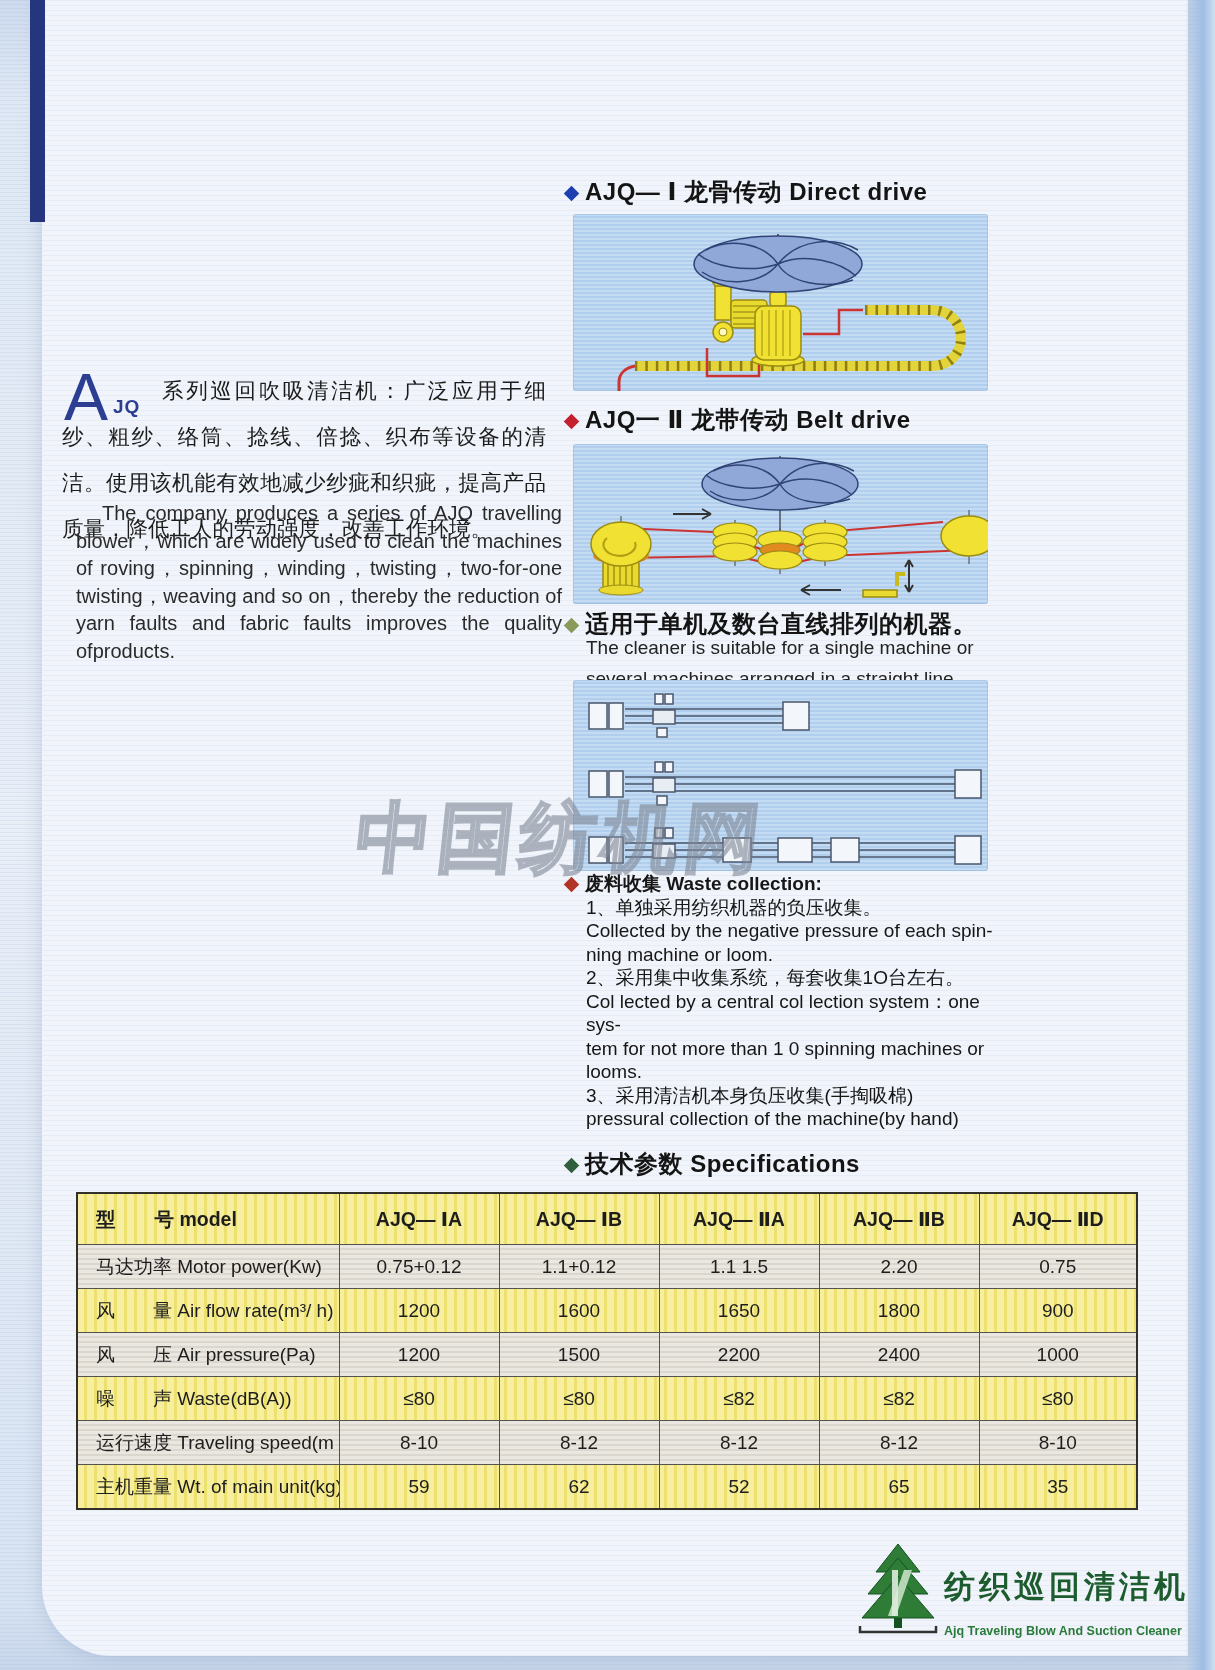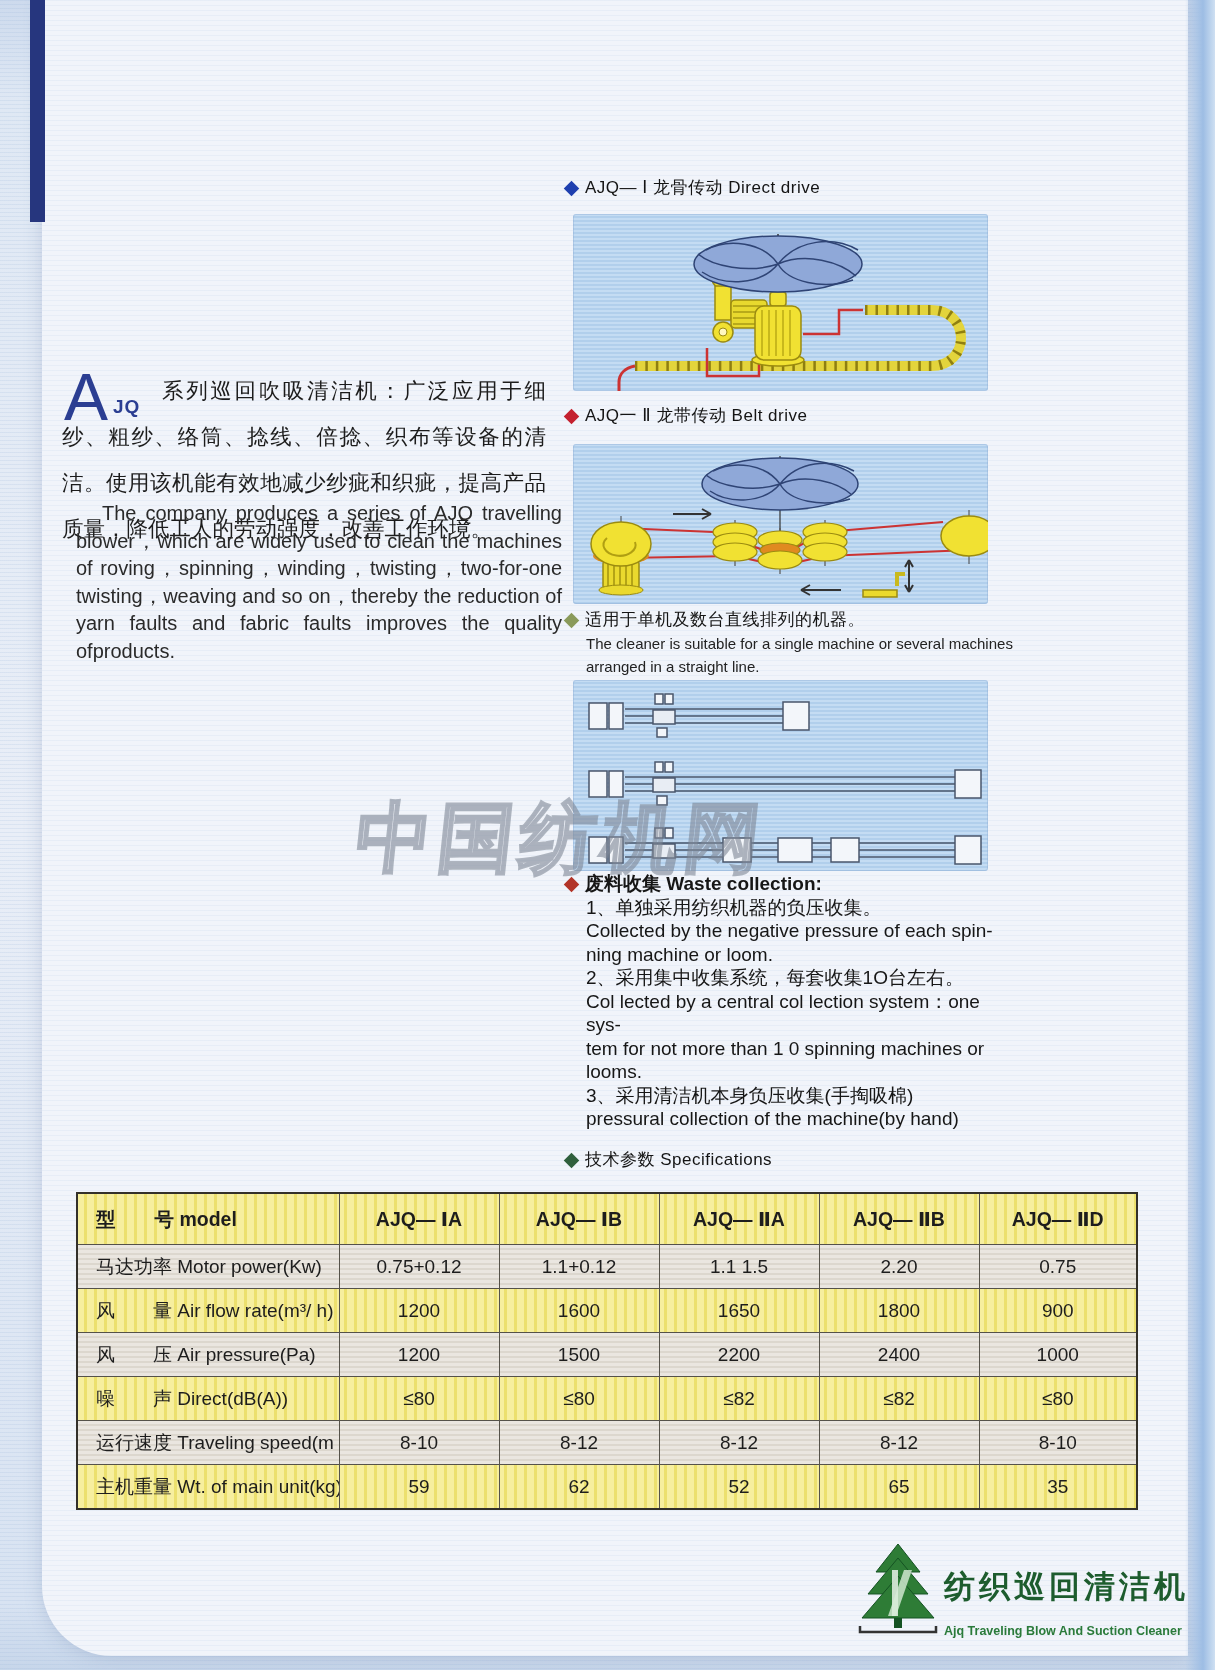--- a/index.html
+++ b/index.html
@@ -20,25 +20,25 @@
 
   
   .cap{position:absolute;left:64px;top:366px;font-size:66px;line-height:62px;color:#2b3e92;}
   .capsub{position:absolute;left:113px;top:396px;font-size:19px;font-weight:700;color:#2b3e92;letter-spacing:1px;}
   .intro-cn{left:62px;top:368px;width:484px;font-size:21.5px;line-height:46px;color:#1c1c1c;
     text-align:justify;text-indent:100px;font-family:"Liberation Serif","DejaVu Serif",serif;}
   .intro-en{left:76px;top:500px;width:486px;font-size:20px;line-height:27.5px;color:#2a2a2a;
     text-align:justify;text-indent:26px;}
 
   
-  .sec{font-size:17px;font-weight:400;color:#141414;letter-spacing:.5px;white-space:nowrap;}
+  .sec{font-size:24px;font-weight:700;color:#141414;letter-spacing:.5px;white-space:nowrap;}
   .diamond{display:inline-block;width:11px;height:11px;transform:rotate(45deg);margin:0 8px 1px 0;vertical-align:middle;}
   .d-blue{background:#1e3faf;} .d-red{background:#c4202e;} .d-olive{background:#8a9a5a;}
   .d-rust{background:#b23428;} .d-green{background:#2f5f3c;}
-  .sub-en{font-size:15px;color:#222;line-height:23px;}
+  .sub-en{font-size:19px;color:#222;line-height:31px;}
 
   
   .diag{position:absolute;border-radius:3px;
     background:repeating-linear-gradient(180deg,#c4dcf3 0 2px,#b1cfec 2px 4px);
     box-shadow:inset 0 0 0 1px rgba(140,170,210,.4);}
   .diag svg{position:absolute;inset:0;}
 
   
   .waste{left:566px;top:872px;width:446px;font-size:19px;line-height:23.5px;color:#161616;}
   .waste .t{font-weight:600;}
@@ -266,21 +266,21 @@
         </tr>
         <tr class="row-g">
           <td class="lbl">风　　压  Air pressure(Pa)</td>
           <td>1200</td>
           <td>1500</td>
           <td>2200</td>
           <td>2400</td>
           <td>1000</td>
         </tr>
         <tr class="row-y">
-          <td class="lbl">噪　　声  Direct(dB(A))</td>
+          <td class="lbl">噪　　声  Waste(dB(A))</td>
           <td>≤80</td>
           <td>≤80</td>
           <td>≤82</td>
           <td>≤82</td>
           <td>≤80</td>
         </tr>
         <tr class="row-g">
           <td class="lbl">运行速度  Traveling speed(m / min)</td>
           <td>8-10</td>
           <td>8-12</td>

